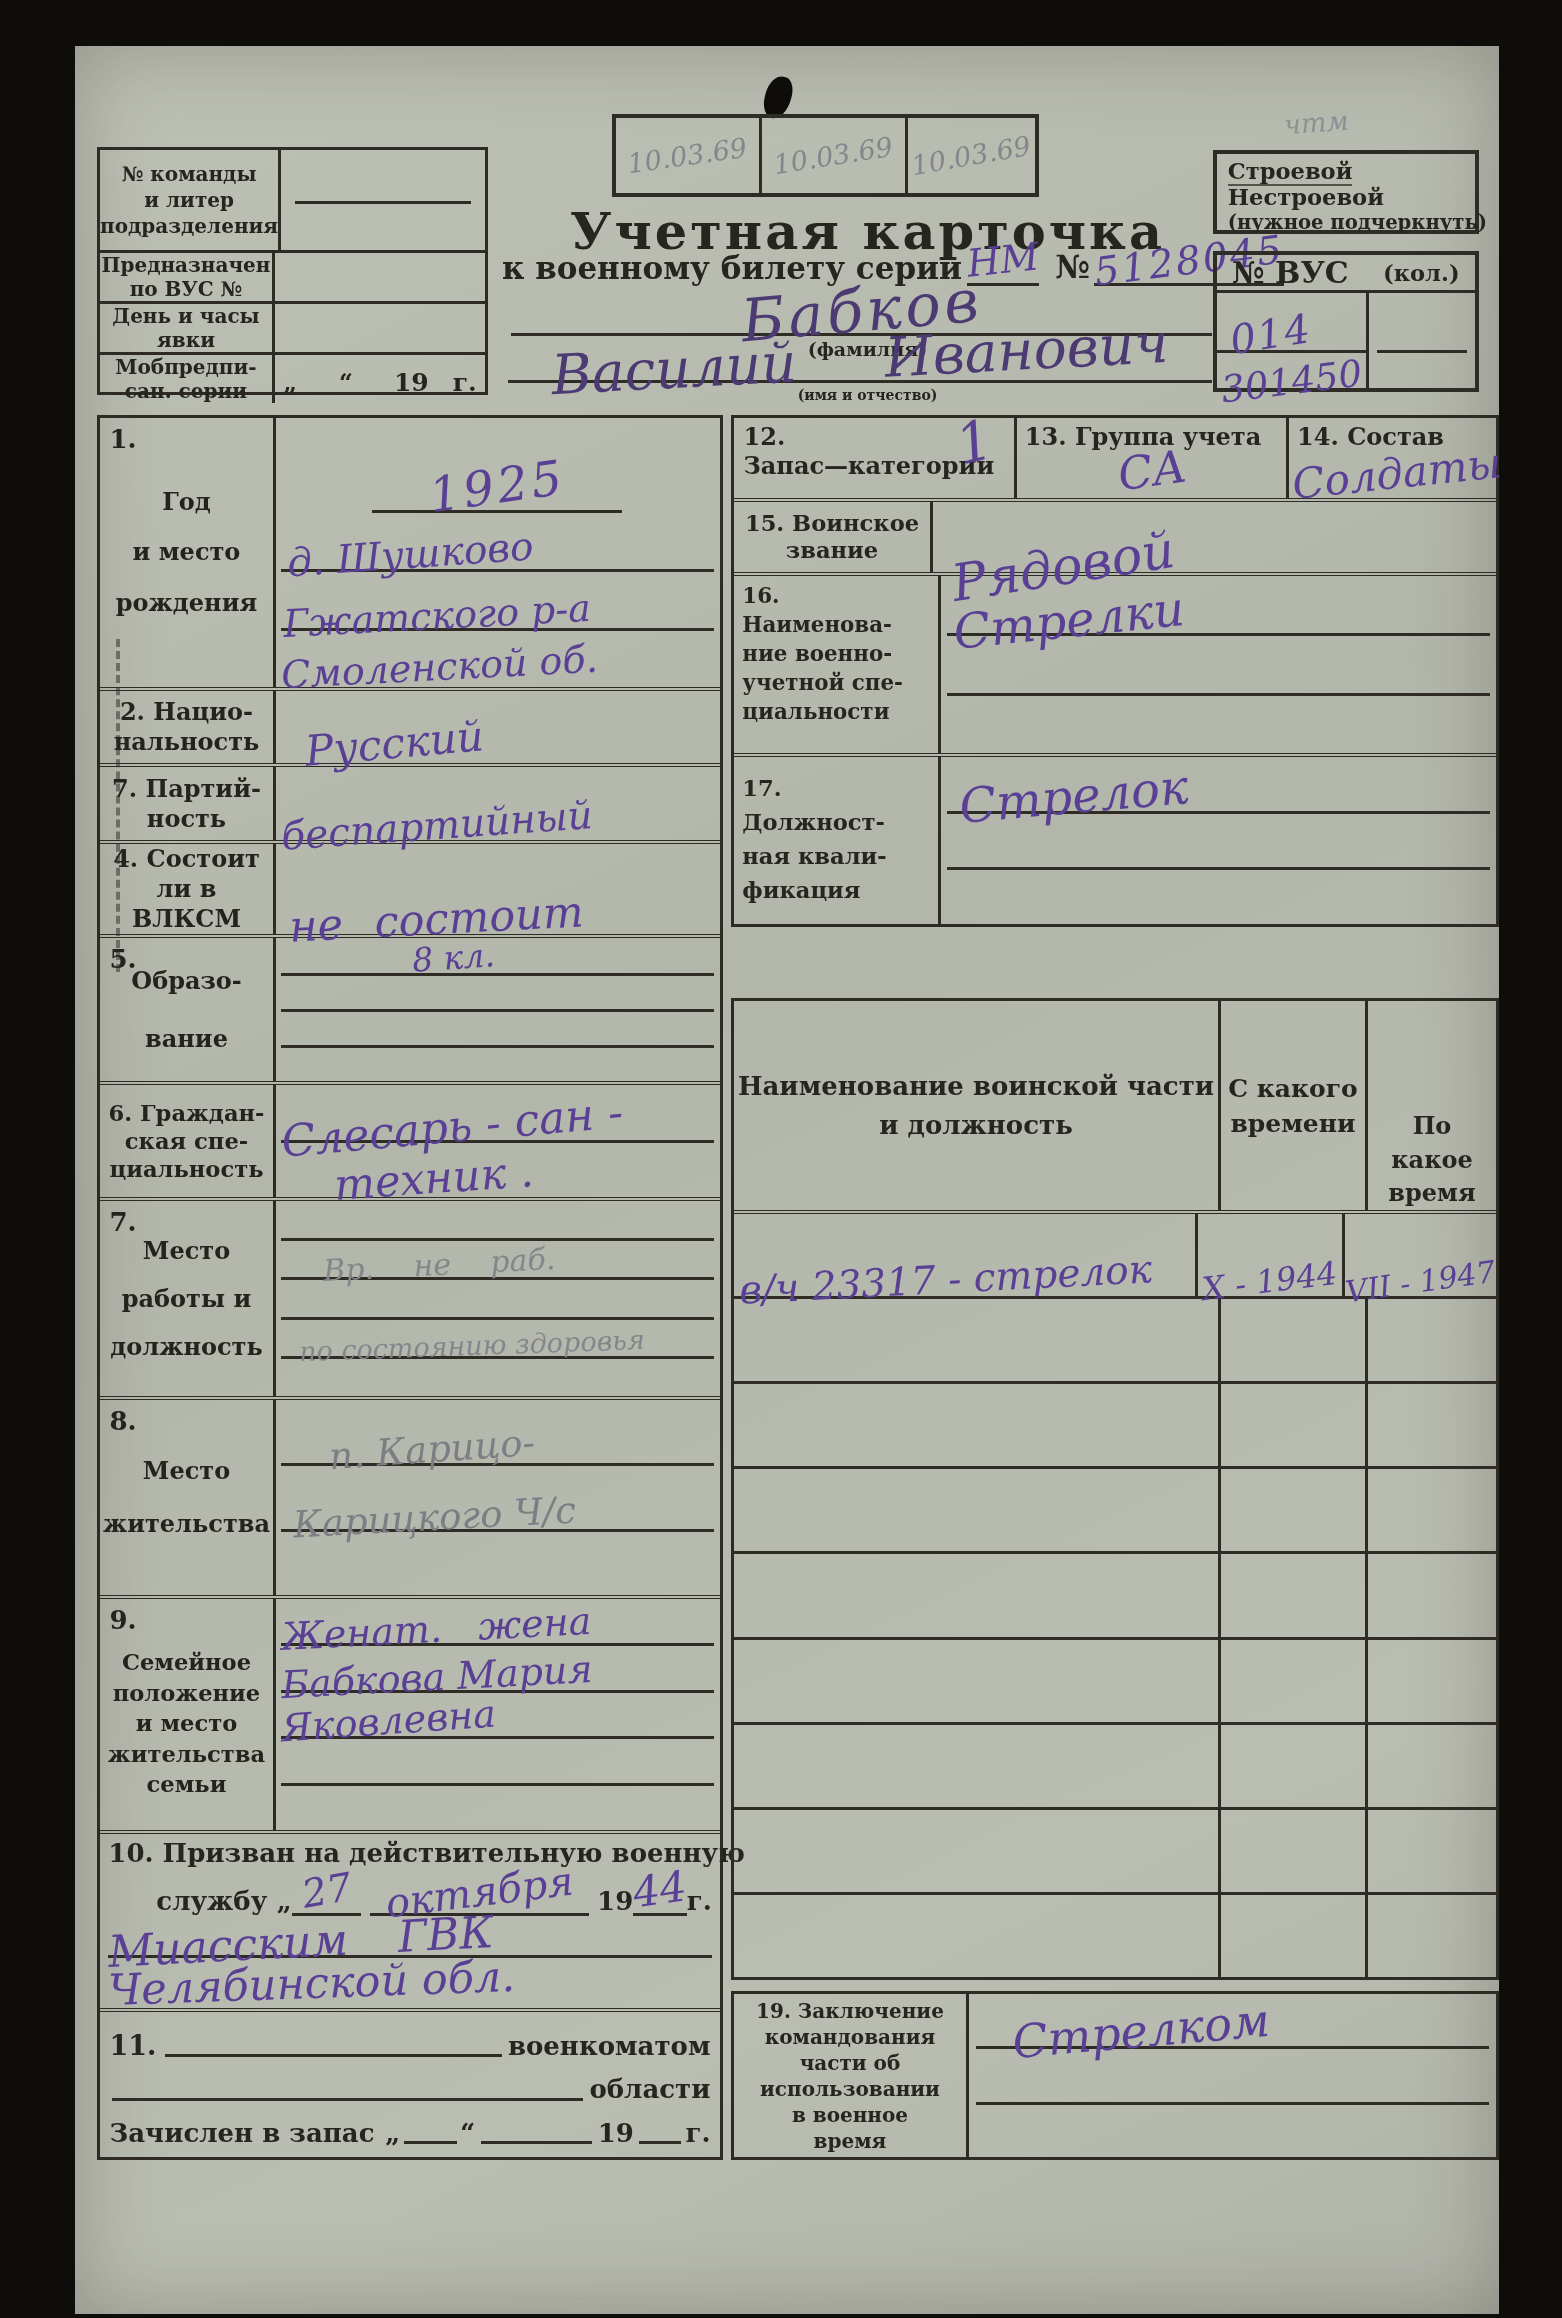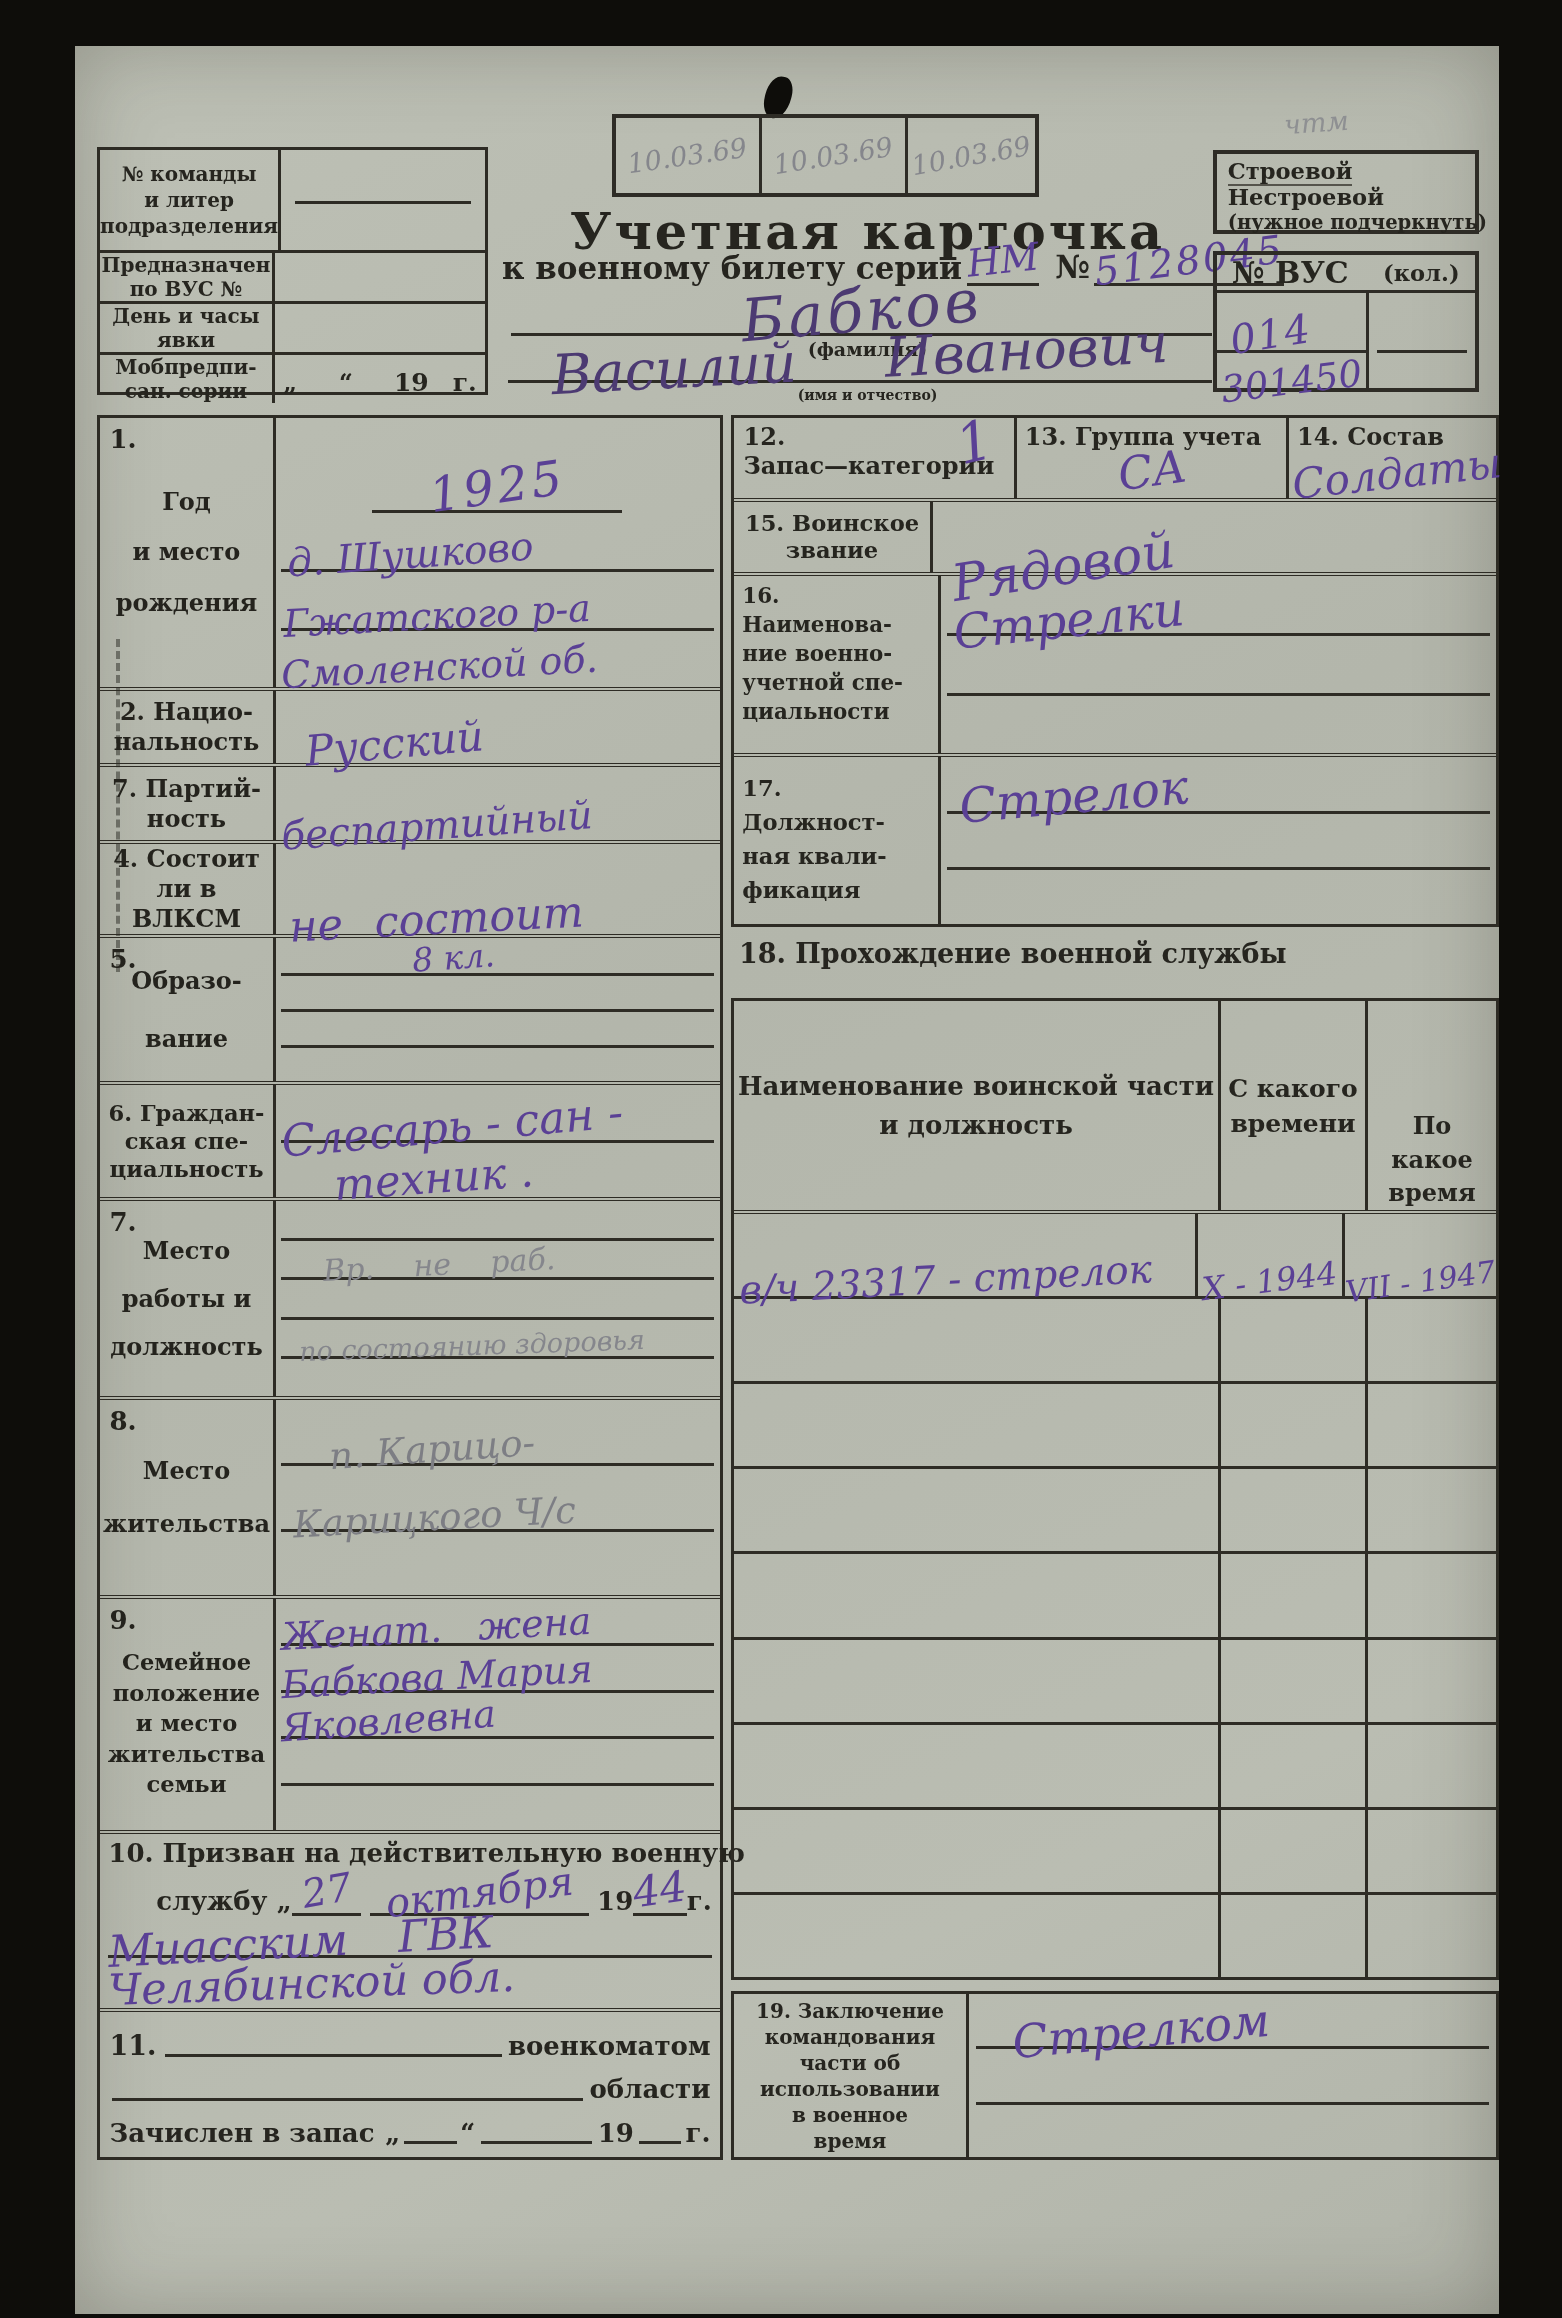--- a/index.html
+++ b/index.html
@@ -408,21 +408,20 @@
       <div style="flex:1;display:flex;flex-direction:column;padding:0 6px;">
         <div class="vline" style="flex:1;">
           <span class="hw" style="font-size:48px;margin-bottom:-13px;margin-left:12px;transform:rotate(-5deg);">Стрелок</span>
         </div>
         <div class="vline" style="flex:1;"></div>
         <div class="vline" style="flex:1;border-bottom:none;"></div>
       </div>
     </div>
   </div>
 
-  <div class="abs b ink" style="left:739px;top:938px;font-size:27px;white-space:nowrap;">18. Прохождение военной службы</div>
 
   <div class="rightbox" style="top:998px;height:982px;display:flex;flex-direction:column;">
     <div style="flex:0 0 209px;display:flex;border-bottom:4.2px double #2d2b24;">
       <div style="flex:1;display:flex;align-items:center;justify-content:center;">
         <span class="pre b ink ctr" style="font-size:26px;line-height:1.5;">Наименование воинской части
 и должность</span>
       </div>
       <div style="flex:0 0 144px;border-left:3px solid #2d2b24;display:flex;align-items:center;justify-content:center;">
         <span class="pre b ink ctr" style="font-size:25px;line-height:1.4;">С какого
 времени</span>

